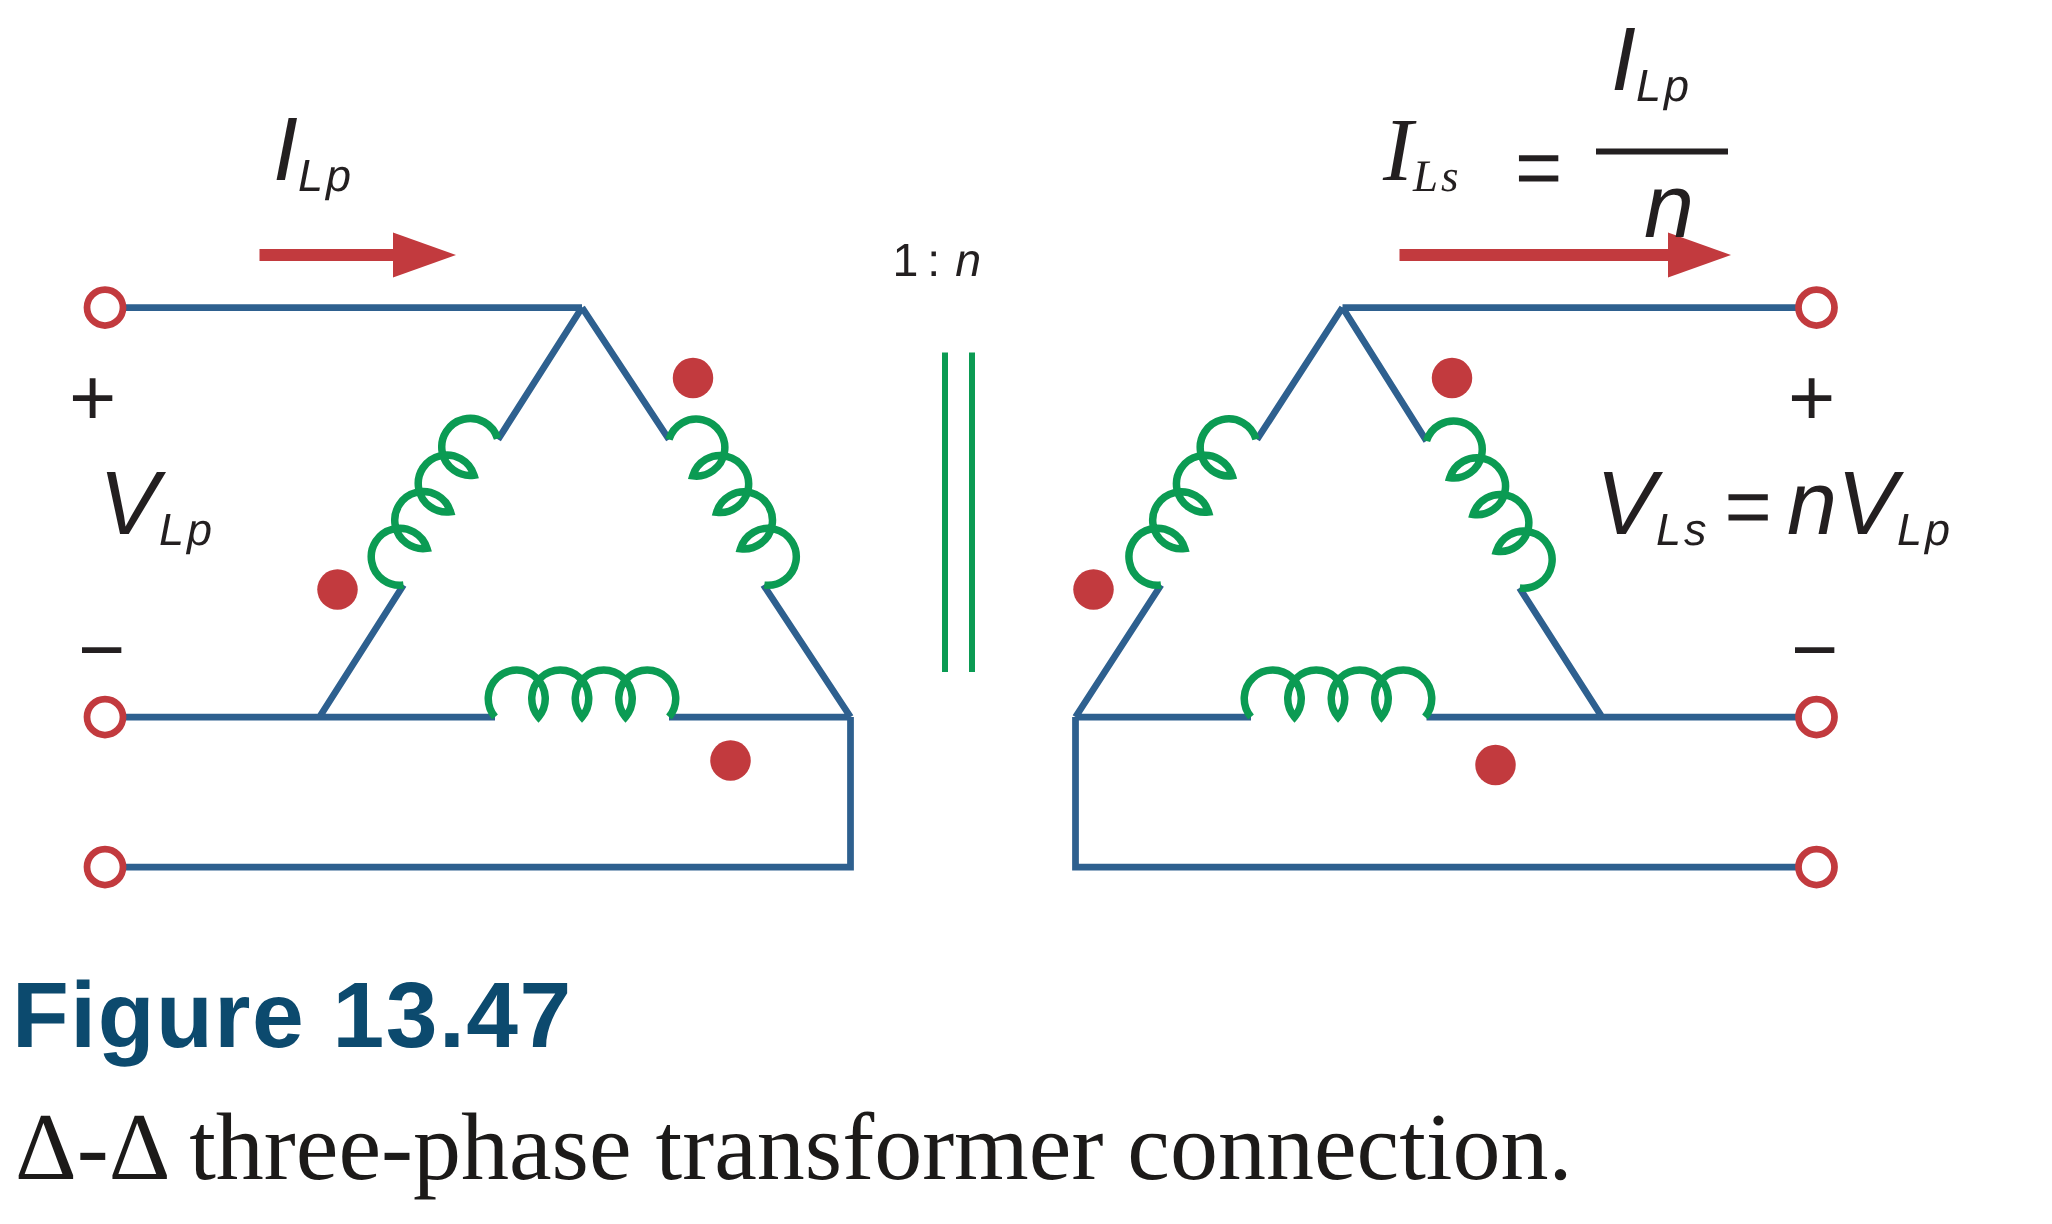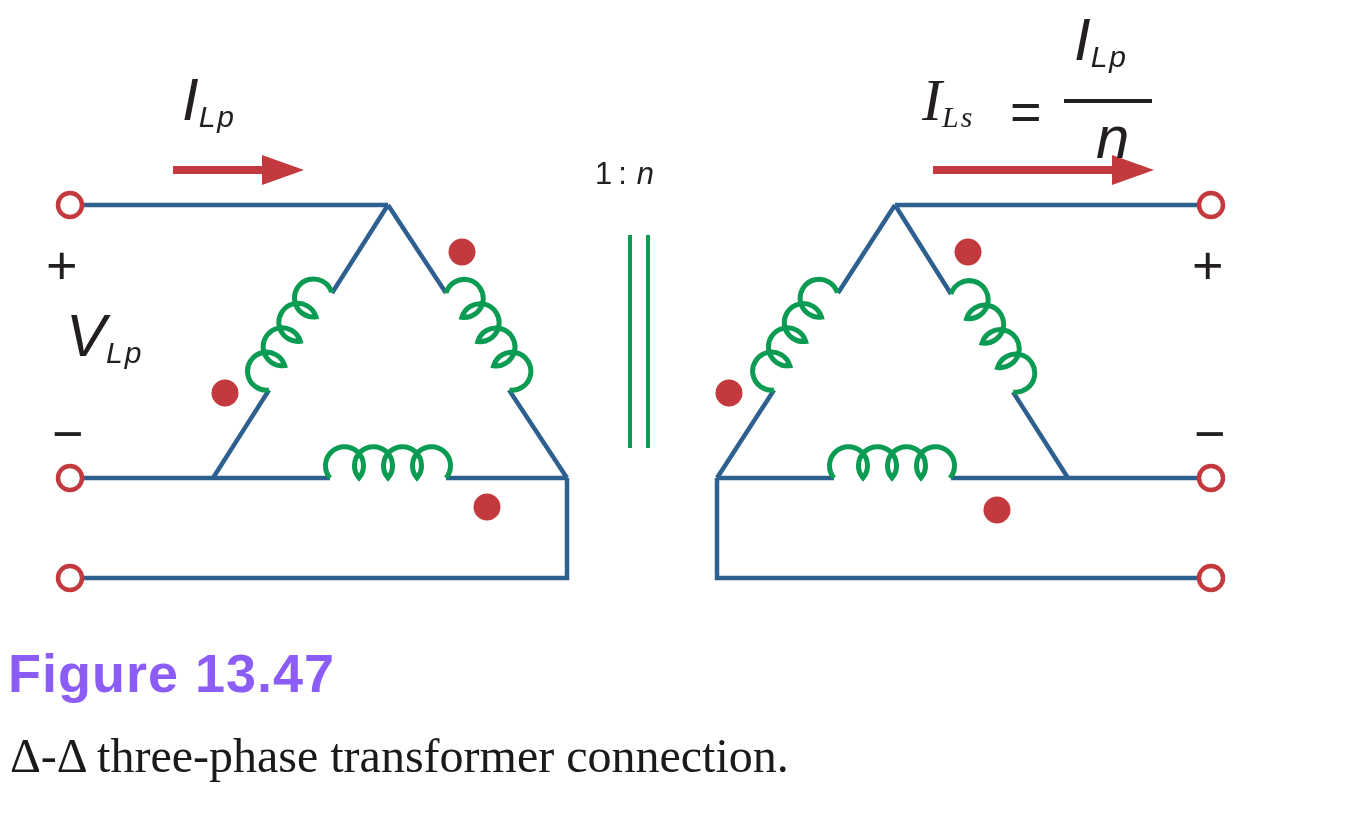--- a/index.html
+++ b/index.html
@@ -21,26 +21,26 @@
     line-height:1; font-family:"Liberation Sans", sans-serif;
   }
   .ratio { position:absolute; font-size:31px; color:#231f20; line-height:1; }
   .ratio .pfx { font-style:normal; letter-spacing:6px; margin-right:4px; }
   .ratio .nn  { font-style:italic; }
   .frac-bar { position:absolute; background:#231f20; width:88px; height:4px; }
 
   .caption-title {
     position:absolute; left:8px; top:644px;
     font-family:"Liberation Sans", sans-serif; font-weight:bold;
-    font-size:54px; color:#8b5cf6; letter-spacing:1px; line-height:1.1;
+    font-size:62px; color:#0c4a6e; letter-spacing:1px; line-height:1.1;
   }
   .caption-text {
     position:absolute; left:10px; top:730px;
     font-family:"Liberation Serif", serif;
-    font-size:48px; color:#1c1a19; line-height:1.1;
+    font-size:64px; color:#1c1a19; line-height:1.1;
   }
 </style>
 </head>
 <body>
 
 <div class="stage">
 
   <svg class="circuit" width="1368" height="816" viewBox="0 0 1368 816">
 
     <path d="M82 205 H388 M388 205 L332 293 M269 390 L213 478 M82 478 H330
@@ -113,18 +113,21 @@
     <span>n</span>
   </div>
 
   <div class="sign" style="left:46px; top:238px;">+</div>
   <div class="fx" style="left:34px; top:306px;margin-left:32px;">
     <span>V</span><span class="sub">Lp</span>
   </div>
   <div class="sign" style="left:52px; top:406px;">−</div>
 
   <div class="sign" style="left:1192px; top:238px;">+</div>
+  <div class="fx" style="left:1064px; top:306px;">
+    <span>V</span><span class="sub">Ls</span><span class="eq">=</span><span>nV</span><span class="sub">Lp</span>
+  </div>
   <div class="sign" style="left:1194px; top:406px;">−</div>
 
   <div class="caption-title">Figure 13.47</div>
   <div class="caption-text">Δ-Δ three-phase transformer connection.</div>
 
 </div>
 
 </body></html>

